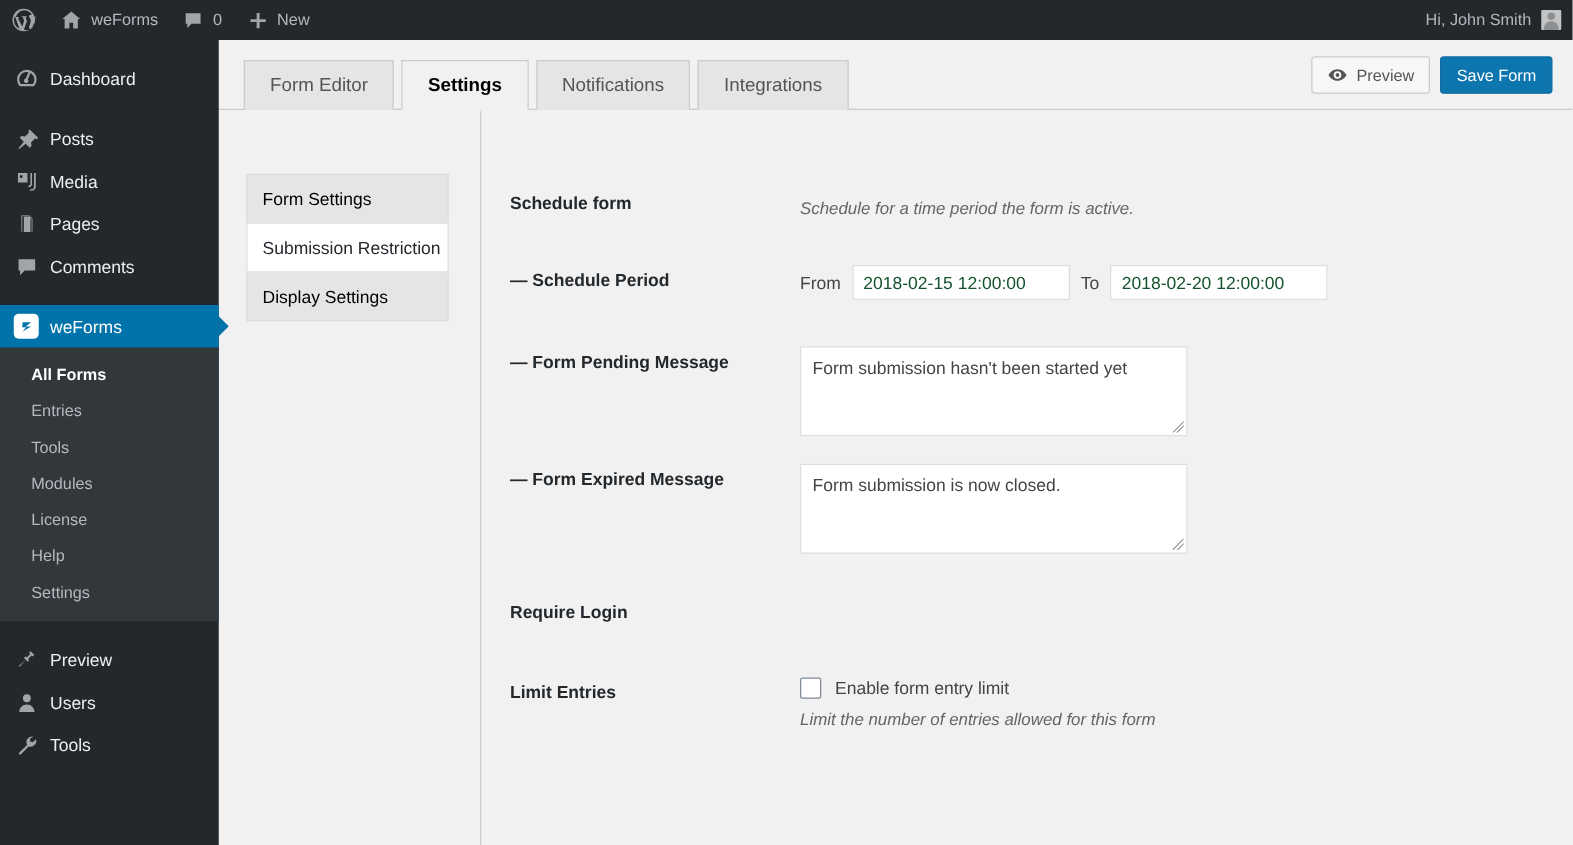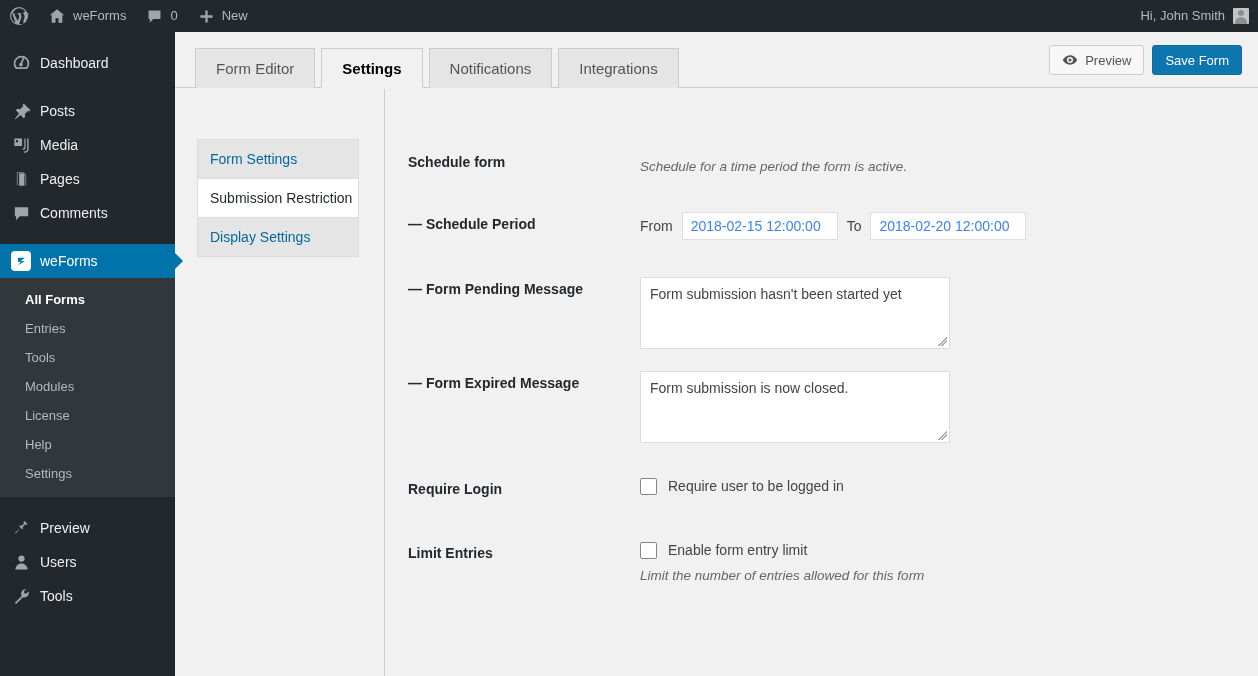--- a/index.html
+++ b/index.html
@@ -139,21 +139,21 @@
   
   #settings-nav {
     position: absolute; top: 57px; left: 0;
     width: 210px; height: 587px;
     border-right: 1px solid #ccc;
     padding: 50px 25px 0 22px;
   }
   .snav-item {
     height: 40px; display: flex; align-items: center;
     padding: 0 0 0 12px;
-    font-size: 14px; color: #0369a1;
+    font-size: 14px; color: #000000;
     background: #e5e5e5; border: 1px solid #ddd;
     margin-bottom: -1px; cursor: pointer;
   }
   .snav-item.active {
     background: #fff; color: #23282d;
     border-color: #ddd;
     position: relative; z-index: 2;
   }
 
   #settings-body {
@@ -183,23 +183,23 @@
     transform: rotate(43deg);
   }
   .cblabel { font-size: 14px; color: #444; line-height: 18px; cursor: pointer; }
   .fhelp {
     font-size: 13.5px; color: #666; font-style: italic;
     margin-top: 8px; line-height: 18px;
   }
   .daterow { display: flex; align-items: center; gap: 9px; }
   .dlabel { font-size: 14px; color: #444; }
   .dinput {
-    width: 156px; height: 28px;
+    width: 174px; height: 28px;
     border: 1px solid #ddd; background: #fff;
-    font-size: 14px; color: #3b82f6;
+    font-size: 14px; color: #14532d;
     padding: 0 8px; font-family: "Liberation Sans", sans-serif;
     outline: none;
   }
   .tarea {
     width: 310px; height: 72px;
     border: 1px solid #ddd; background: #fff;
     font-size: 14px; color: #444;
     padding: 7px 9px; line-height: 18px;
     font-family: "Liberation Sans", sans-serif;
     resize: none; outline: none; display: block;
@@ -426,26 +426,20 @@
       <div class="flabel">— Form Expired Message</div>
       <div class="fctl">
         <div class="tawrap">
           <textarea class="tarea" style="">Form submission is now closed.</textarea>
         </div>
       </div>
     </div>
 
     <div class="frow" style="margin-bottom:42px;">
       <div class="flabel">Require Login</div>
-      <div class="fctl">
-        <div class="cbrow">
-          <span class="cbox"></span>
-          <span class="cblabel">Require user to be logged in</span>
-        </div>
-      </div>
     </div>
 
     <div class="frow">
       <div class="flabel">Limit Entries</div>
       <div class="fctl">
         <div class="cbrow">
           <span class="cbox"></span>
           <span class="cblabel">Enable form entry limit</span>
         </div>
         <div class="fhelp">Limit the number of entries allowed for this form</div>

